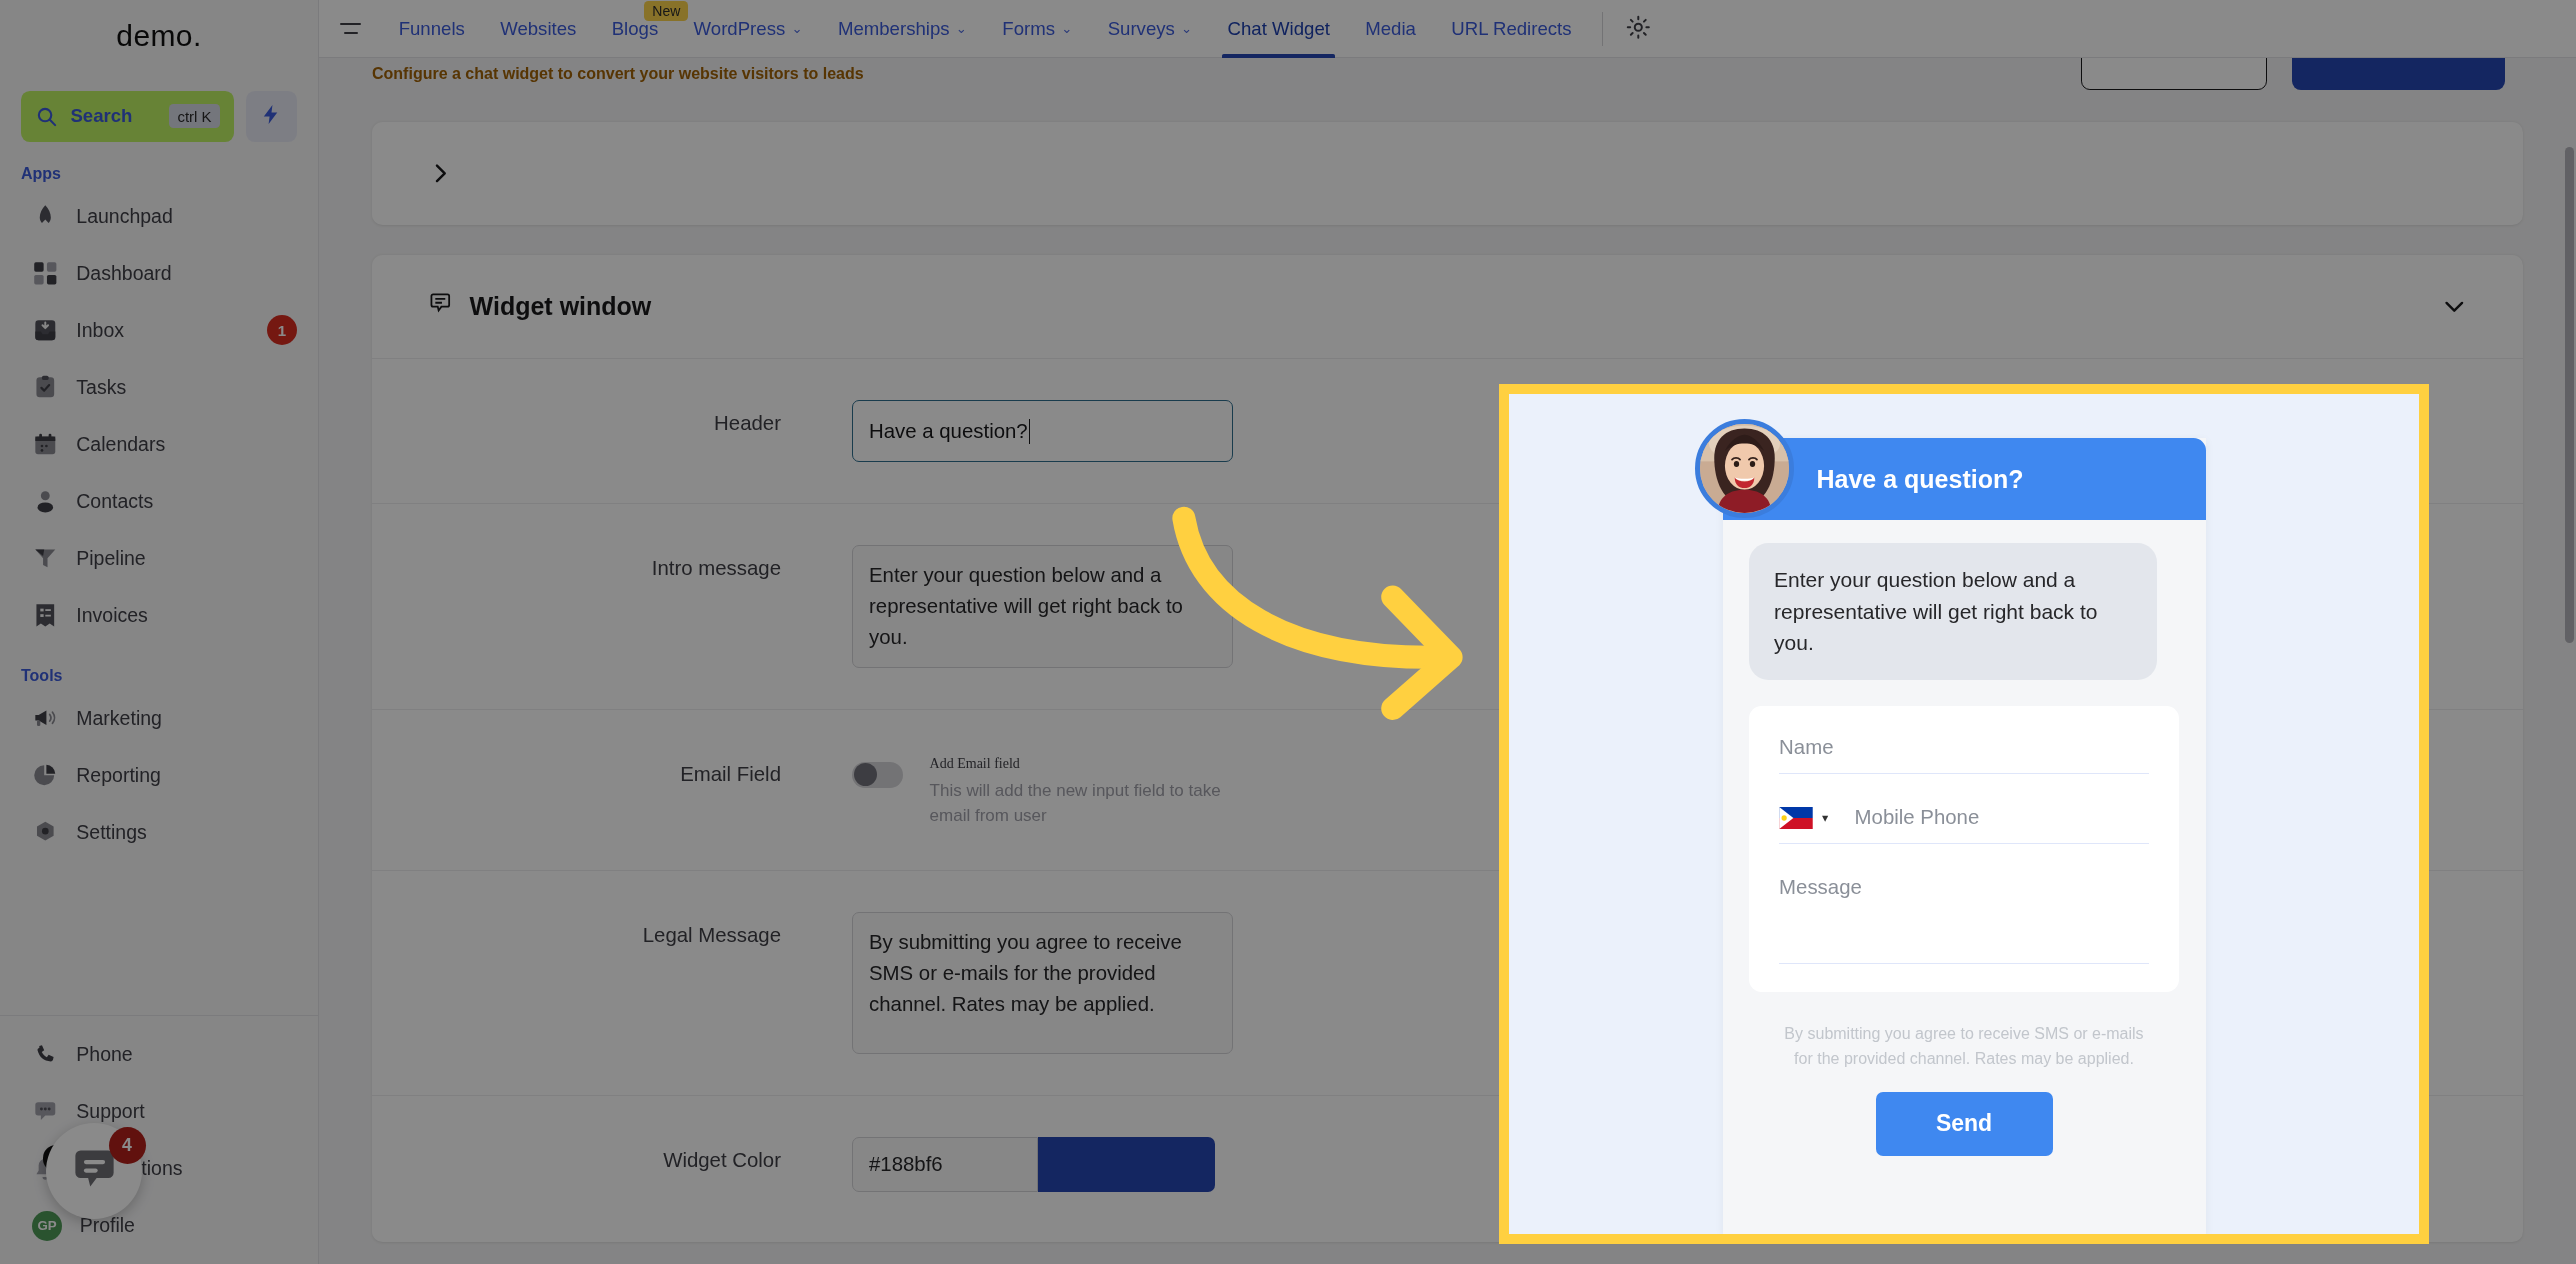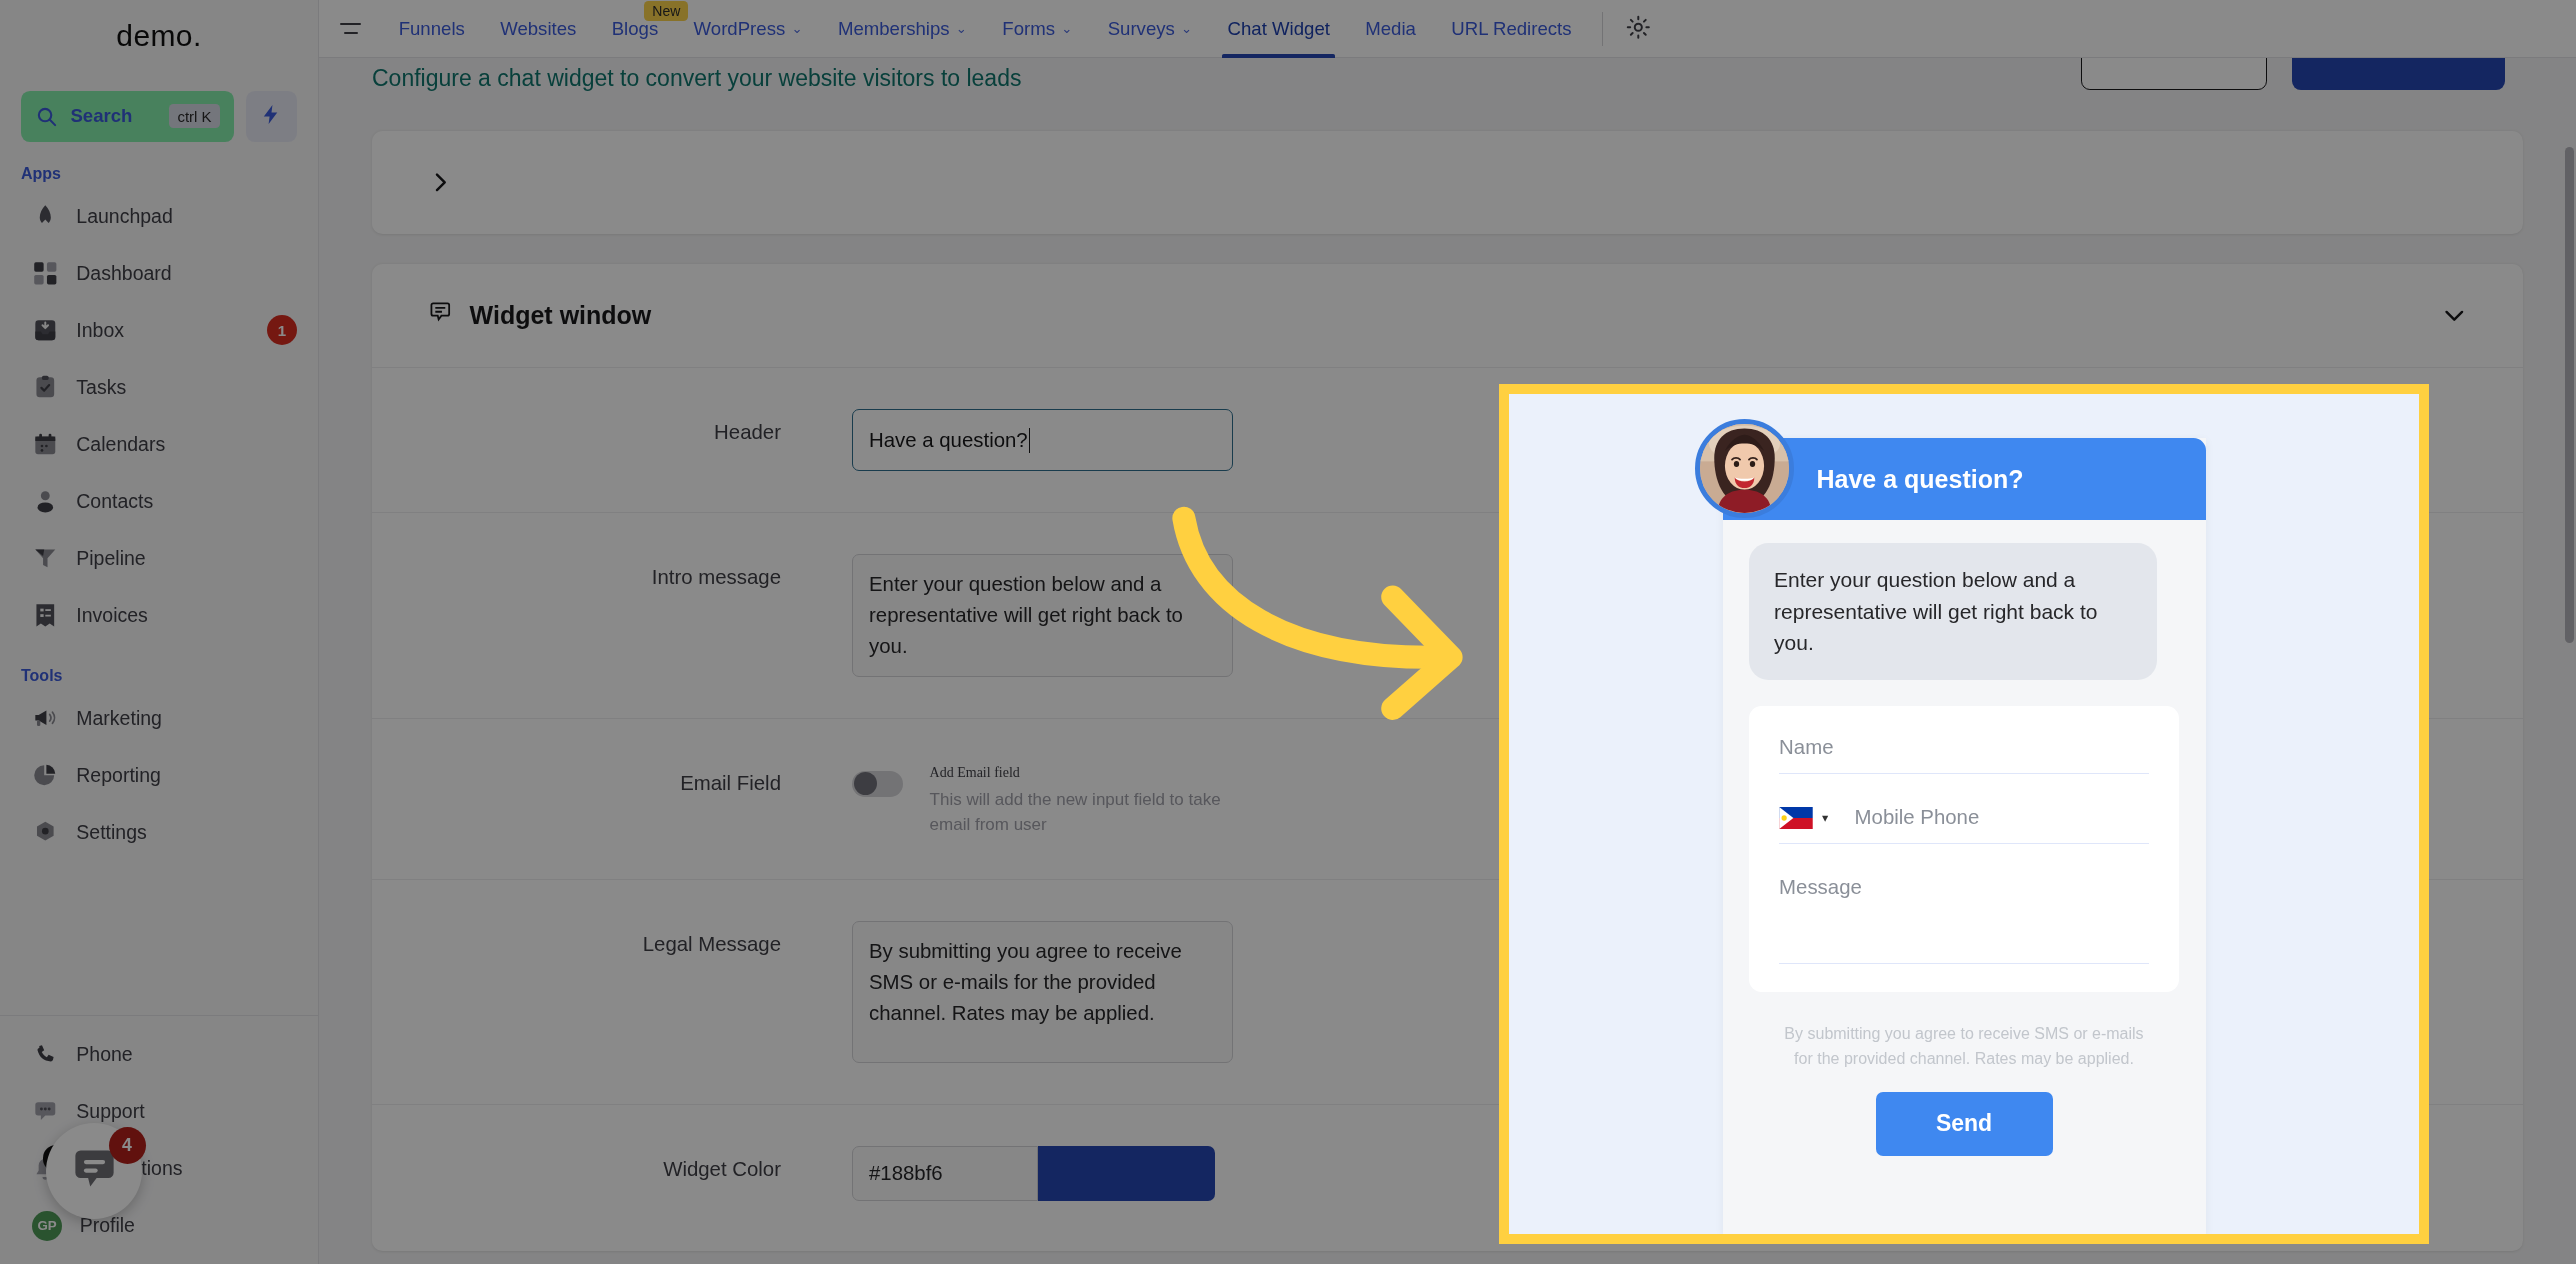--- a/index.html
+++ b/index.html
@@ -33,21 +33,21 @@
   .brand-text {
     font-size: 30px; letter-spacing: 0.4px; color: #101010; font-weight: 400;
   }
 
   .search-row {
     display: flex; align-items: center; gap: 12.4px;
     padding: 0 21px; margin-top: 19.5px;
   }
   .search-box {
     flex: 1; height: 51px; border-radius: 8.9px;
-    background: #86efac;
+    background: #bef264;
     display: flex; align-items: center; gap: 12.4px; padding: 0 14px;
   }
   .search-ico { width: 23px; height: 23px; flex: none; }
   .search-label { color: #3b5bdb; font-size: 18.6px; font-weight: 600; flex: 1; }
   .kbd {
     background: #d7dae6; color: #2b2b2b; font-size: 15px;
     padding: 3.5px 8px; border-radius: 4.4px;
   }
   .bolt-box {
     width: 51px; height: 51px; border-radius: 8.9px; background: #e7e9f4;
@@ -131,22 +131,23 @@
   }
   .topnav-divider { width: 0.9px; height: 34px; background: #d4d4d8; margin: 0 12.4px; }
   .gear-btn { display: flex; align-items: center; padding: 0 10.6px; }
 
   
   .content {
     position: absolute; left: 319px; top: 58px; right: 0; bottom: 0;
     background: #f4f4f5; overflow: hidden;
   }
   .page-sub {
-    color: #0f766e; font-size: 23px;
+    color: #a16207; font-size: 16px;
     padding: 7px 0 0 53px;
+    font-weight: bold;
   }
   .hdr-actions {
     position: absolute; right: 71px; top: -19.5px; display: flex; gap: 25px; z-index: 2;
   }
   .btn-outline {
     width: 186px; height: 51px; border: 1.8px solid #18181b; border-radius: 8.9px;
     background: #fff;
   }
   .btn-primary {
     width: 213px; height: 51px; border-radius: 8.9px; background: #2547b3;

